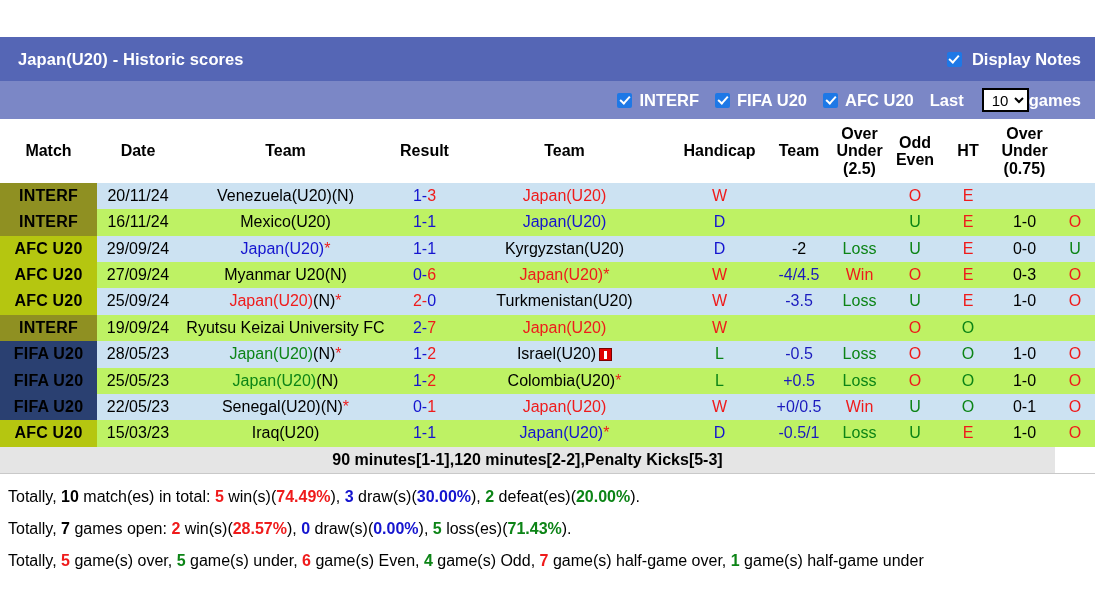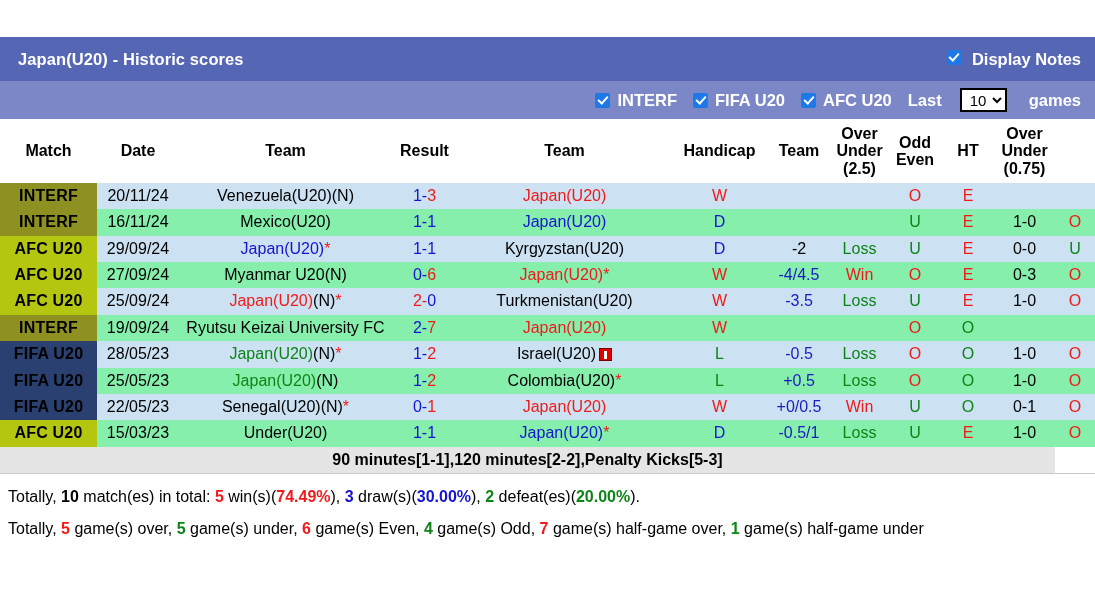--- a/index.html
+++ b/index.html
@@ -25,21 +25,21 @@
     margin-top: 37px;
   }
   .titlebar-text {
     color: #ffffff;
     font-size: 16.5px;
     font-weight: bold;
     letter-spacing: .1px;
   }
   .titlebar-right {
     margin-left: auto;
-    display: flex; align-items: flex-start; gap: 10px;
+    display: flex; align-items: center; gap: 10px;
   }
   .notes-label {
     color: #ffffff; font-size: 16.5px; font-weight: bold;
   }
 
   
   .filterbar {
     height: 38px;
     background: #7b87c6;
     display: flex; align-items: center; justify-content: flex-end;
@@ -47,21 +47,21 @@
     gap: 0px;
   }
   .filter-group {
     display: flex; align-items: center; gap: 7px;
     margin-right: 16px;
   }
   .filter-label {
     color: #ffffff; font-size: 16.5px; font-weight: bold;
   }
   .last-label { color:#fff; font-size:16.5px; font-weight:bold; margin-right:18px;}
-  .games-label { color:#fff; font-size:16.5px; font-weight:bold; margin-left:22px;}
+  .games-label { color:#fff; font-size:16.5px; font-weight:bold; margin-left:0;}
   .sel {
     background: #ffffff;
     border: 2px solid #000;
     height: 24px;
     font-size: 15px;
     font-family: "Liberation Sans", sans-serif;
     padding: 0 2px 0 4px;
     color: #000;
   }
 
@@ -104,21 +104,21 @@
     font-size: 16px;
     color: #000;
     text-align: center;
     padding: 4px 2px;
     line-height: 1.15;
     vertical-align: middle;
     border: none;
     white-space: nowrap;
   }
   tr.odd  td { background: #cce2f2; }
-  tr.even td { background: #86efac; }
+  tr.even td { background: #bef264; }
 
   td.badge {
     color: #ffffff;
     font-weight: bold;
     font-size: 15.5px;
     letter-spacing: .2px;
     padding: 4px 0;
   }
   .bg-interf { background: #8f9022 !important; }
   .bg-afc    { background: #b5c610 !important; }
@@ -371,21 +371,21 @@
           <td><span class="c-navy">+0/0.5</span></td>
           <td><span class="c-red">Win</span></td>
           <td><span class="c-green">U</span></td>
           <td><span class="c-green">O</span></td>
           <td><span class="c-black">0-1</span></td>
           <td><span class="c-red">O</span></td>
         </tr>
         <tr class="even">
           <td class="badge bg-afc">AFC U20</td>
           <td><span class="c-black">15/03/23</span></td>
-          <td class="teamcell"><span><span class="c-black">Under(U20)</span></span></td>
+          <td class="teamcell"><span><span class="c-black">Iraq(U20)</span></span></td>
           <td><span class="c-blue">1</span><span class="c-blue">-</span><span class="c-blue">1</span></td>
           <td class="teamcell"><span><span class="c-blue">Japan(U20)</span><span class="star">*</span></span></td>
           <td><span class="c-blue">D</span></td>
           <td><span class="c-navy">-0.5/1</span></td>
           <td><span class="c-green">Loss</span></td>
           <td><span class="c-green">U</span></td>
           <td><span class="c-red">E</span></td>
           <td><span class="c-black">1-0</span></td>
           <td><span class="c-red">O</span></td>
         </tr>
@@ -393,17 +393,20 @@
           <td colspan="11">90 minutes[1-1],120 minutes[2-2],Penalty Kicks[5-3]</td>
         </tr>
       </tbody>
   </table>
 
   <div class="summary">
     <p>
       <span>Totally, </span><b class="c-black">10</b><span> match(es) in total: </span><b class="c-red">5</b><span> win(s)(</span><b class="c-red">74.49%</b><span>), </span><b class="c-blue">3</b><span> draw(s)(</span><b class="c-blue">30.00%</b><span>), </span><b class="c-green">2</b><span> defeat(es)(</span><b class="c-green">20.00%</b><span>).</span>
     </p>
     <p>
+      <span>Totally, </span><b class="c-black">7</b><span> games open: </span><b class="c-red">2</b><span> win(s)(</span><b class="c-red">28.57%</b><span>), </span><b class="c-blue">0</b><span> draw(s)(</span><b class="c-blue">0.00%</b><span>), </span><b class="c-green">5</b><span> loss(es)(</span><b class="c-green">71.43%</b><span>).</span>
+    </p>
+    <p>
       <span>Totally, </span><b class="c-red">5</b><span> game(s) over, </span><b class="c-green">5</b><span> game(s) under, </span><b class="c-red">6</b><span> game(s) Even, </span><b class="c-green">4</b><span> game(s) Odd, </span><b class="c-red">7</b><span> game(s) half-game over, </span><b class="c-green">1</b><span> game(s) half-game under</span>
     </p>
   </div>
 
 </div>
 
 </body></html>

